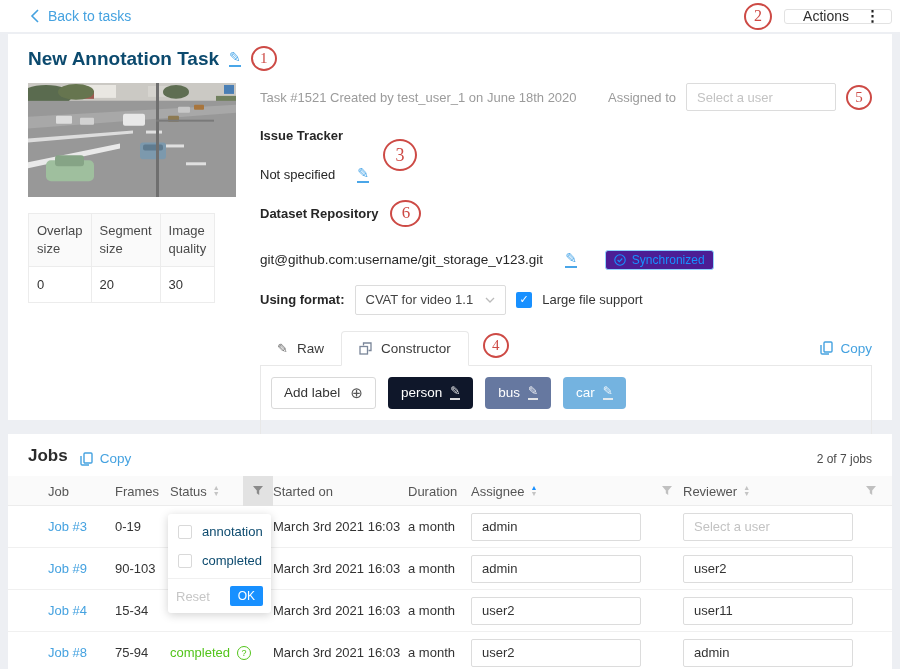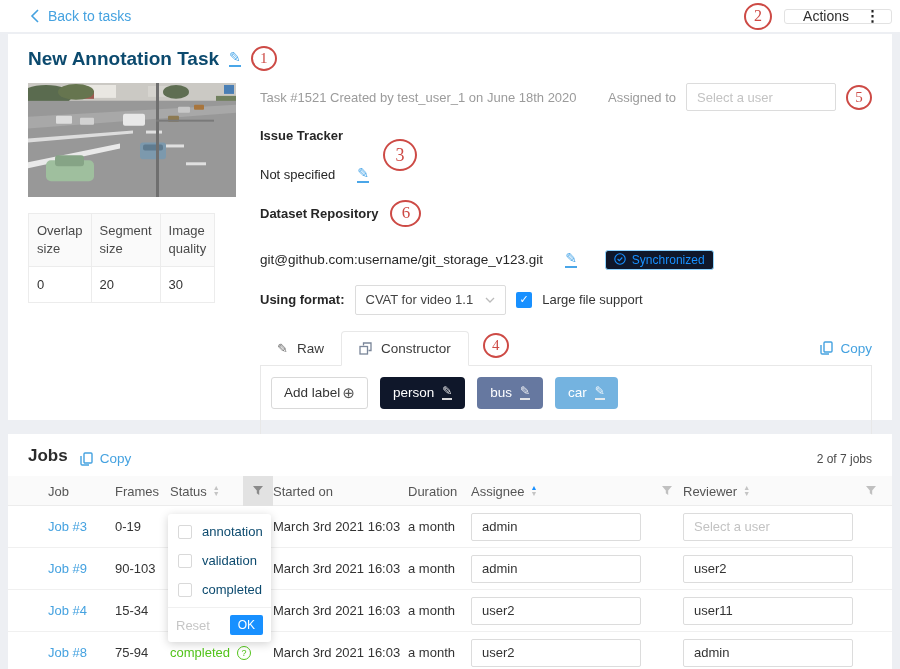--- a/index.html
+++ b/index.html
@@ -43,34 +43,34 @@
   .assigned-label { color:#9b9b9b; font-size:13px; }
   input.ant-input { border:1px solid #dcdcdc; border-radius:2px; height:28px; padding:0 10px; font-size:13px; color:#333; outline:none; font-family:inherit; }
   input.ant-input::placeholder { color:#c3c3c3; }
   .assigned input { width:150px; }
   .section { margin-top:17px; }
   .section-label { font-weight:700; font-size:13px; color:#262626; }
   .label-row { display:flex; align-items:center; gap:12px; }
   .value-row { display:flex; align-items:center; gap:22px; margin-top:23px; font-size:13px; color:#262626; }
   .issue-block { display:flex; align-items:center; gap:14px; }
   .repo-value { font-size:13.5px; }
-  .sync-badge { display:inline-flex; align-items:flex-start; gap:6px; background:#0f172a; border:1px solid #91d5ff; color:#1890ff; border-radius:3px; padding:2px 8px; font-size:12px; margin-left:6px; }
+  .sync-badge { display:inline-flex; align-items:center; gap:6px; background:#4c1d95; border:1px solid #91d5ff; color:#1890ff; border-radius:3px; padding:2px 8px; font-size:12px; margin-left:6px; }
   .format-row { margin-top:15px; display:flex; align-items:center; gap:10px; font-size:13px; }
   .format-label { font-weight:700; color:#262626; }
   .format-select { display:inline-flex; align-items:center; gap:12px; border:1px solid #dcdcdc; border-radius:2px; height:30px; padding:0 10px; color:#444; cursor:pointer; background:#fff; }
   .cbx { width:16px; height:16px; background:#1890ff; border-radius:2px; color:#fff; font-size:11px; display:inline-flex; align-items:center; justify-content:center; cursor:pointer; }
   
   .tabs-row { margin-top:16px; display:flex; align-items:flex-end; border-bottom:1px solid #e8e8e8; }
   .tab { display:inline-flex; align-items:center; gap:9px; padding:9px 17px; font-size:13.5px; color:#3c3c3c; cursor:pointer; }
   .tab .tab-ic { color:#6d6d6d; font-size:13px; }
   .tab.active { background:#fff; border:1px solid #e8e8e8; border-bottom:1px solid #fff; border-radius:4px 4px 0 0; margin-bottom:-1px; }
   .tabs-row .callout { align-self:center; margin-left:14px; margin-bottom:4px; }
   .copy-link { margin-left:auto; color:#45a2e0; display:inline-flex; gap:7px; align-items:center; font-size:13.5px; padding-bottom:9px; cursor:pointer; }
   .labels-box { border:1px solid #e8e8e8; border-top:none; border-radius:0 0 3px 3px; height:106px; padding:11px 10px; display:flex; align-items:flex-start; }
-  .add-label-btn { border:1px solid #d9d9d9; border-radius:3px; height:32px; padding:0 12px; display:inline-flex; align-items:center; gap:2px; font-size:13.5px; color:#333; background:#fff; cursor:pointer; }
+  .add-label-btn { border:1px solid #d9d9d9; border-radius:3px; height:32px; padding:0 12px; display:inline-flex; align-items:center; gap:10px; font-size:13.5px; color:#333; background:#fff; cursor:pointer; }
   .plus-ic { font-size:15px; color:#555; }
   .tag { height:32px; display:inline-flex; align-items:center; gap:8px; padding:0 13px; border-radius:4px; color:#fff; font-size:13.5px; margin-left:12px; cursor:pointer; }
   .tag .edit-icon { color:#fff; border-color:#f0f0f0; opacity:.9; font-size:12px; }
   
   .jobs-header { display:flex; align-items:flex-end; gap:12px; padding:0 20px; }
   .jobs-title { font-size:17px; font-weight:700; color:#2b2b2b; }
   .jobs-count { margin-left:auto; font-size:12px; color:#4a4a4a; }
   .jgrid { display:grid; grid-template-columns:67px 55px 73px 30px 135px 63px 180px 32px 175px 1fr;
     align-items:center; padding-left:40px; padding-right:8px; }
   .jheader { background:#fafafa; height:30px; font-size:13px; color:#555; border-bottom:1px solid #ececec; margin-top:10px; }
@@ -377,24 +377,20 @@
     <span></span>
   </div>
 
   <div class="filter-dropdown">
     <div class="fd-item">
       <span class="fd-cbx"></span>
       <span>annotation</span>
     </div>
     <div class="fd-item">
       <span class="fd-cbx"></span>
-      <span>validation</span>
-    </div>
-    <div class="fd-item">
-      <span class="fd-cbx"></span>
       <span>completed</span>
     </div>
     <div class="fd-footer">
       <span class="fd-reset">Reset</span>
       <button class="fd-ok">OK</button>
     </div>
   </div>
 </div>
 
 </body></html>

